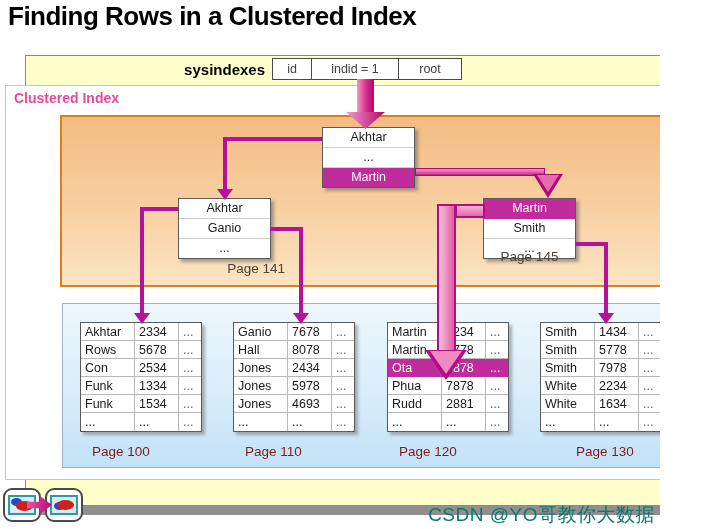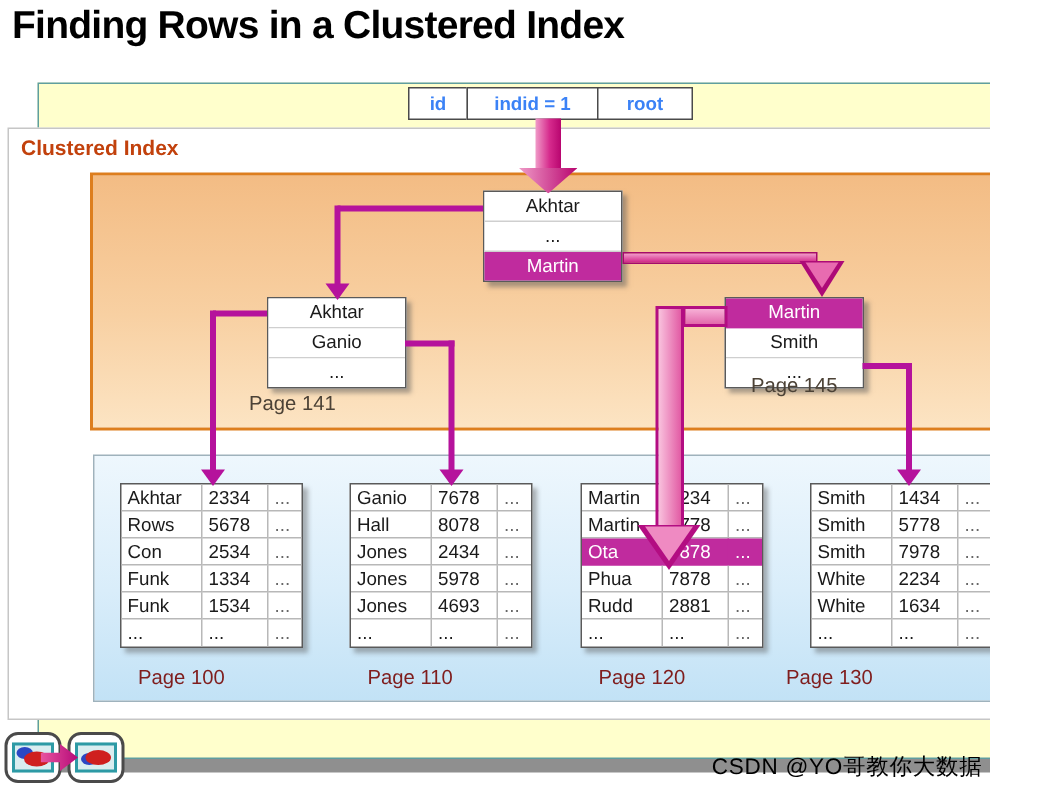--- a/index.html
+++ b/index.html
@@ -13,58 +13,58 @@
 
   
   #title{position:absolute;left:8px;top:1px;font-size:26px;font-weight:bold;color:#000;letter-spacing:-0.5px;}
 
   
   #panel-shadow{position:absolute;left:33px;top:63px;width:657px;height:452px;background:#8f8f8f;z-index:1;}
   #yellow-panel{position:absolute;left:25px;top:55px;width:657px;height:451px;background:#ffffcc;border:1px solid #5f9ea0;box-sizing:border-box;z-index:2;}
 
   
   #white-box{position:absolute;left:5px;top:85px;width:694px;height:395px;background:#fff;border:1px solid #c6c6c6;box-sizing:border-box;z-index:3;}
-  #ci-label{position:absolute;left:14px;top:90px;font-size:14px;font-weight:bold;color:#c2410c;z-index:4;}
+  #ci-label{position:absolute;left:14px;top:90px;font-size:14px;font-weight:bold;color:#ec4899;z-index:4;}
 
   
   #orange-box{position:absolute;left:60px;top:115px;width:627px;height:172px;border:2px solid #dd7e1e;box-sizing:border-box;
     background:linear-gradient(180deg,#f3bc84 0%,#f8d0a2 55%,#fce4c3 100%);z-index:4;}
   #blue-box{position:absolute;left:62px;top:303px;width:625px;height:165px;border:1px solid #9fb2bc;box-sizing:border-box;
     background:linear-gradient(180deg,#eef7fd 0%,#d9edfa 55%,#c2e2f6 100%);z-index:4;}
 
   
   .node{position:absolute;width:93px;background:#fff;border:1px solid #5a5a5a;box-sizing:border-box;
     box-shadow:3px 3px 3px rgba(90,90,90,.5);z-index:5;}
   .nrow{height:19px;line-height:19px;text-align:center;font-size:12.5px;color:#1a1a1a;border-bottom:1px solid #cfcfcf;background:#fff;}
   .node .nrow:last-child{border-bottom:none;}
   .nrow.hl{background:var(--hl);color:#fff;border-bottom:1px solid var(--hl);}
   #root-node{left:322px;top:127px;}
   #page141-node{left:178px;top:198px;}
   #page145-node{left:483px;top:198px;}
 
   .plabel{position:absolute;font-size:13.5px;color:#4c4236;z-index:5;}
   #root-label{left:288px;top:189px;width:160px;text-align:center;}
-  #p141-label{left:166px;top:261px;width:93px;text-align:left;}
+  #p141-label{left:192px;top:261px;width:93px;text-align:right;}
   #p145-label{left:483px;top:249px;width:93px;text-align:center;}
   .leaflabel{position:absolute;top:444px;font-size:13.5px;color:#7f1d1d;z-index:5;}
 
   
   .leaf{position:absolute;top:322px;display:grid;grid-template-columns:54px 44px 22px;grid-auto-rows:18px;
     background:#fff;border:1px solid #5a5a5a;box-shadow:3px 3px 3px rgba(90,90,90,.45);z-index:5;}
   .cell{border-right:1px solid #b8b8b8;border-bottom:1px solid #b8b8b8;font-size:12.5px;line-height:18px;
     padding-left:4px;color:#1a1a1a;overflow:hidden;white-space:nowrap;}
   .cell.c2{border-right:none;color:#666;}
   .cell.last{border-bottom:none;}
   .cell.hl{background:var(--hl);color:#fff;border-color:var(--hl);}
   #leaf-0{left:80px;} #leaf-1{left:233px;} #leaf-2{left:387px;} #leaf-3{left:540px;}
 
   
   #sys-label{position:absolute;left:100px;top:61px;width:165px;text-align:right;font-size:15px;font-weight:bold;color:#000;z-index:5;}
   #sys-cells{position:absolute;left:272px;top:58px;display:flex;z-index:5;}
-  .syscell{border:1px solid #4a4a4a;background:#fff;height:20px;line-height:20px;text-align:center;font-size:12.5px;color:#3b82f6;box-sizing:content-box;font-weight:bold;}
+  .syscell{border:1px solid #4a4a4a;background:#fff;height:20px;line-height:20px;text-align:center;font-size:12.5px;color:#404040;box-sizing:content-box;}
   .syscell + .syscell{margin-left:-1px;}
   .syscell:nth-child(1){width:38px;}
   .syscell:nth-child(2){width:86px;}
   .syscell:nth-child(3){width:62px;}
 
   
   .z6{z-index:6;}
   .hline,.vline{position:absolute;background:var(--thin);}
   .hline{height:4px;} .vline{width:4px;}
   .thinhead{position:absolute;width:0;height:0;border-left:8px solid transparent;border-right:8px solid transparent;border-top:11px solid var(--thin);}
@@ -97,38 +97,39 @@
   .blob.red{width:17px;height:10px;background:#cf1f1f;right:1px;top:4px;}
   .blob.blue{width:11px;height:8px;background:#2b47c4;left:1px;top:1px;}
   #chip2 .blob.blue{left:2px;top:5px;}
   #chip2 .blob.red{right:2px;top:3px;}
   #chip1{left:3px;top:488px;} #chip2{left:45px;top:488px;}
   #chip-arrow{position:absolute;left:27px;top:496px;width:25px;height:18px;z-index:9;
     clip-path:polygon(0 32%,52% 32%,52% 0,100% 50%,52% 100%,52% 68%,0 68%);
     background:linear-gradient(90deg,#e8559f,#b60a79);}
 
   
-  #watermark{position:absolute;right:5px;top:502px;font-size:15px;color:#000000;z-index:9;letter-spacing:0.5px;}
+  #watermark{position:absolute;right:5px;top:502px;font-size:19px;color:#0f766e;z-index:9;letter-spacing:0.5px;}
 </style>
 </head>
 <body>
 
 <div id="slide">
 
   <div id="title">Finding Rows in a Clustered Index</div>
 
   <div id="panel-shadow"></div>
   <div id="yellow-panel"></div>
 
   <div id="white-box"></div>
   <div id="ci-label">Clustered Index</div>
 
   <div id="orange-box"></div>
   <div id="blue-box"></div>
 
+  <div id="sys-label">sysindexes</div>
   <div id="sys-cells">
       <div class="syscell">id</div>
       <div class="syscell">indid = 1</div>
       <div class="syscell">root</div>
     </div>
 
   <div id="arrowA-shaft"></div>
   <div id="arrowA-head"></div>
 
   <div id="root-node" class="node">
@@ -251,21 +252,21 @@
       <div class="cell c0">White</div>
       <div class="cell c1">1634</div>
       <div class="cell c2">...</div>
       <div class="cell c0 last">...</div>
       <div class="cell c1 last">...</div>
       <div class="cell c2 last">...</div>
     </div>
   <div class="leaflabel" style="left:92px;">Page 100</div>
   <div class="leaflabel" style="left:245px;">Page 110</div>
   <div class="leaflabel" style="left:399px;">Page 120</div>
-  <div class="leaflabel" style="left:524px;">Page 130</div>
+  <div class="leaflabel" style="left:576px;">Page 130</div>
 
   <div id="chip1" class="chip">
     <div class="chipinner">
       <span class="blob blue"></span>
       <span class="blob red"></span>
     </div>
   </div>
   <div id="chip2" class="chip">
     <div class="chipinner">
       <span class="blob blue"></span>

